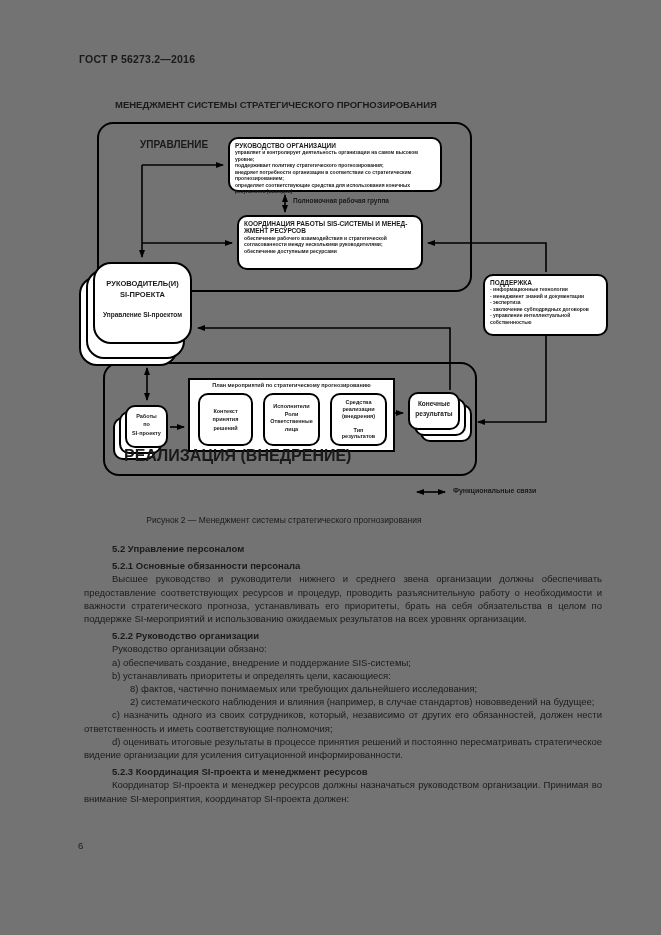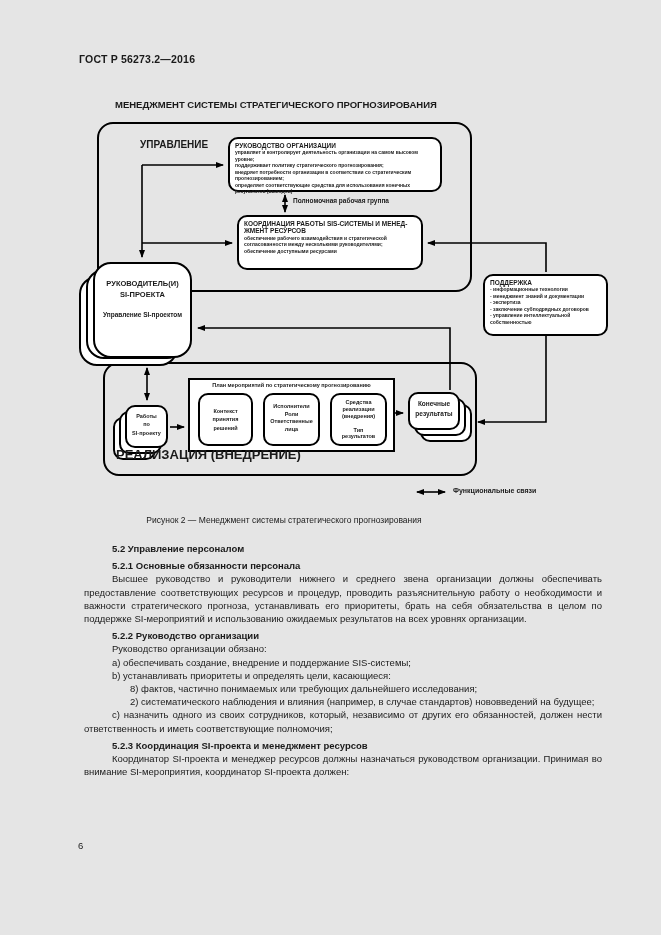--- a/index.html
+++ b/index.html
@@ -1,17 +1,17 @@
 <!DOCTYPE html>
 <html><head>
 <meta charset="utf-8">
 <style>
   html,body{margin:0;padding:0;background:#ffffff;}
   .page{
-    position:relative;width:661px;height:935px;background:#e5e5e5;
+    position:relative;width:661px;height:935px;background:#737373;
     font-family:"Liberation Sans",sans-serif;color:#1a1a1a;
     outline:1px solid #d6d6d6;overflow:hidden;
   }
   .abs{position:absolute;}
   .pre{white-space:pre-line;}
   .doc-header{left:79px;top:53px;font-size:10.5px;font-weight:bold;letter-spacing:.2px;}
   .fig-title{left:115px;top:99px;width:350px;text-align:left;font-size:9.5px;font-weight:bold;}
   
   .diagram{left:0;top:95px;width:661px;height:430px;}
   .region{position:absolute;border:2px solid #000;border-radius:16px;background:transparent;z-index:1;}
@@ -62,42 +62,42 @@
         <path d="M450,295 V233 H198" marker-end="url(#ah)"></path>
         <path d="M147,273 V305" marker-start="url(#ahs)" marker-end="url(#ah)"></path>
         <path d="M170,332 H184" marker-end="url(#ah)"></path>
         <path d="M395,318 H403" marker-end="url(#ah)"></path>
         <path d="M546,241 V327 H478" marker-end="url(#ah)"></path>
         <path d="M417,397 H445" marker-start="url(#ahs)" marker-end="url(#ah)"></path>
       </g>
     </svg>
 
     <div class="lbl" style="left:140px;top:44px;font-size:10px;">УПРАВЛЕНИЕ</div>
-    <div class="lbl" style="left:116px;top:352px;font-size:13px;">РЕАЛИЗАЦИЯ (ВНЕДРЕНИЕ)</div>
+    <div class="lbl" style="left:124px;top:352px;font-size:16px;">РЕАЛИЗАЦИЯ (ВНЕДРЕНИЕ)</div>
     <div class="lbl" style="left:293px;top:102px;font-size:6.5px;">Полномочная рабочая группа</div>
     <div class="lbl" style="left:453px;top:392px;font-size:7px;font-weight:600;">Функциональные связи</div>
 
     <div class="dbox" style="left:228px;top:42px;width:214px;height:55px;padding:3px 5px;">
       <div class="boxtitle">РУКОВОДСТВО ОРГАНИЗАЦИИ</div>
       <div class="boxbody pre">управляет и контролирует деятельность организации на самом высоком уровне;
 поддерживает политику стратегического прогнозирования;
 внедряет потребности организации в соответствии со стратегическим прогнозированием;
 определяет соответствующие средства для использования конечных результатов (выходов)</div>
     </div>
 
     <div class="dbox" style="left:237px;top:120px;width:186px;height:55px;padding:3px 5px;">
       <div class="boxtitle pre">КООРДИНАЦИЯ РАБОТЫ SIS-СИСТЕМЫ И МЕНЕД-
 ЖМЕНТ РЕСУРСОВ</div>
       <div class="boxbody pre">обеспечение рабочего взаимодействия и стратегической согласованности между несколькими руководителями;
 обеспечение доступными ресурсами</div>
     </div>
 
     <div class="shadow" style="left:79px;top:181px;width:99px;height:90px;"></div>
     <div class="shadow" style="left:86px;top:174px;width:99px;height:90px;"></div>
-    <div class="dbox" style="left:93px;top:167px;width:99px;height:96px;border-radius:18px;text-align:center;padding-top:14px;">
+    <div class="dbox" style="left:93px;top:167px;width:99px;height:82px;border-radius:18px;text-align:center;padding-top:14px;">
       <div class="pre" style="font-weight:bold;font-size:7.5px;line-height:1.5;">РУКОВОДИТЕЛЬ(И)
 SI-ПРОЕКТА</div>
       <div style="font-size:6.5px;font-weight:600;margin-top:10px;">Управление SI-проектом</div>
     </div>
 
     <div class="dbox" style="left:483px;top:179px;width:125px;height:62px;padding:3px 5px;">
       <div class="boxtitle">ПОДДЕРЖКА</div>
       <div class="boxbody pre">- информационные технологии
 - менеджмент знаний и документации
 - экспертиза
@@ -141,19 +141,20 @@
     <p class="h">5.2 Управление персоналом</p>
     <p class="h">5.2.1 Основные обязанности персонала</p>
     <p class="ti1">Высшее руководство и руководители нижнего и среднего звена организации должны обеспечивать предоставление соответствующих ресурсов и процедур, проводить разъяснительную работу о необходимости и важности стратегического прогноза, устанавливать его приоритеты, брать на себя обязательства в целом по поддержке SI-мероприятий и использованию ожидаемых результатов на всех уровнях организации.</p>
     <p class="h">5.2.2 Руководство организации</p>
     <p class="ti1">Руководство организации обязано:</p>
     <p class="ti1">a) обеспечивать создание, внедрение и поддержание SIS-системы;</p>
     <p class="ti1">b) устанавливать приоритеты и определять цели, касающиеся:</p>
     <p class="ti2">8) фактов, частично понимаемых или требующих дальнейшего исследования;</p>
     <p class="ti2">2) систематического наблюдения и влияния (например, в случае стандартов) нововведений на будущее;</p>
     <p class="ti1">c) назначить одного из своих сотрудников, который, независимо от других его обязанностей, должен нести ответственность и иметь соответствующие полномочия;</p>
+    <p class="ti1">d) оценивать итоговые результаты в процессе принятия решений и постоянно пересматривать стратегическое видение организации для усиления ситуационной информированности.</p>
     <p class="h">5.2.3 Координация SI-проекта и менеджмент ресурсов</p>
     <p class="ti1">Координатор SI-проекта и менеджер ресурсов должны назначаться руководством организации. Принимая во внимание SI-мероприятия, координатор SI-проекта должен:</p>
   </div>
 
   <div class="abs pagenum">6</div>
 
 </div>
 
 </body></html>

